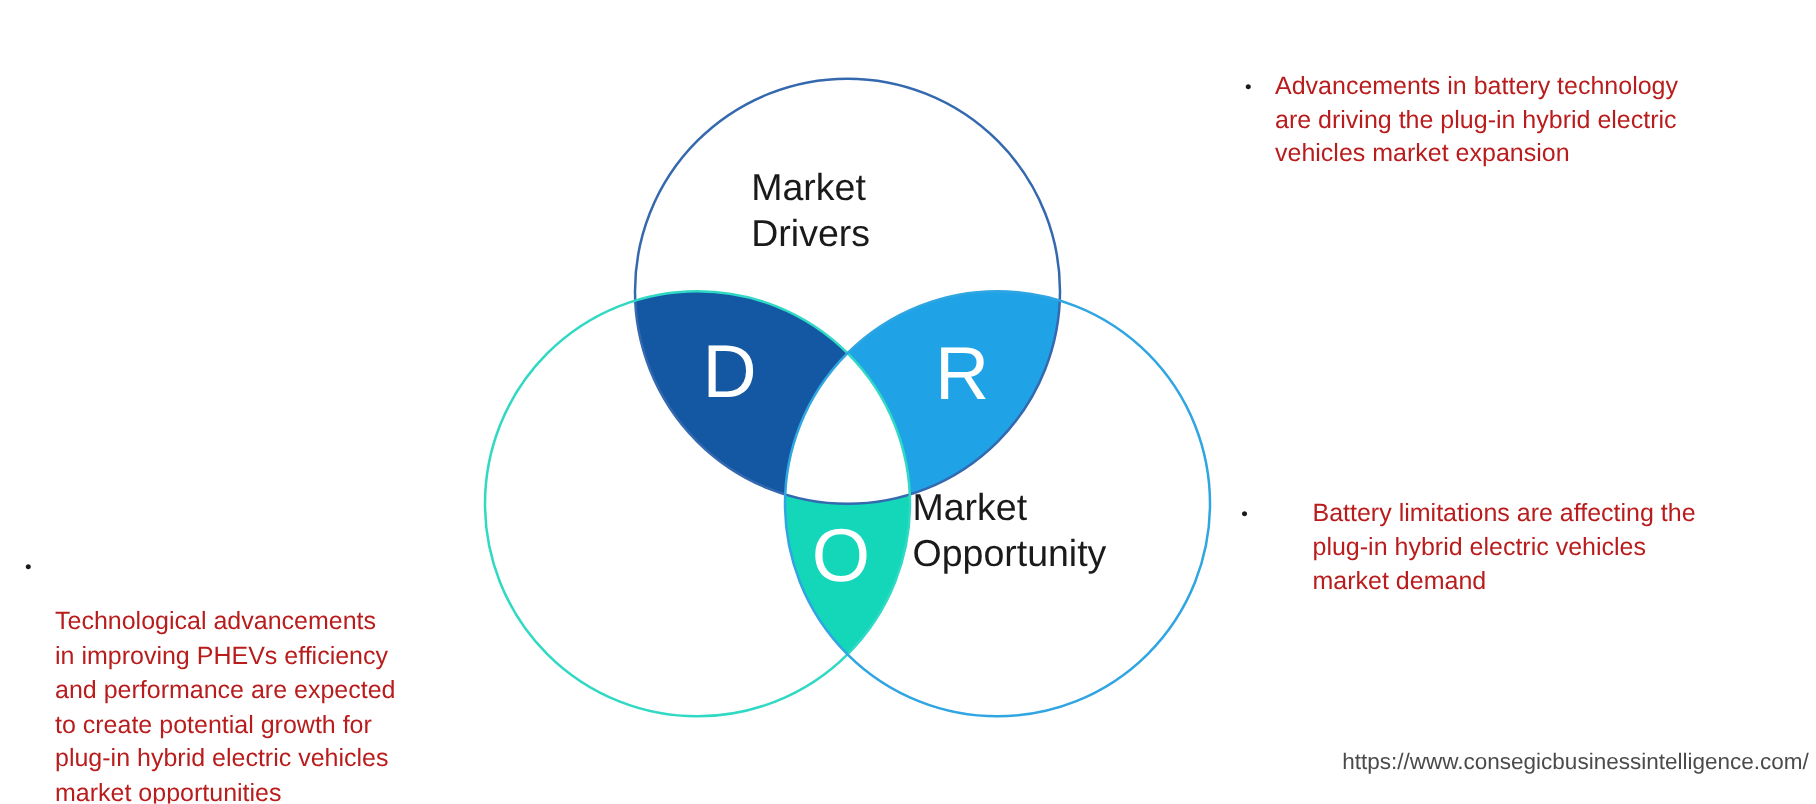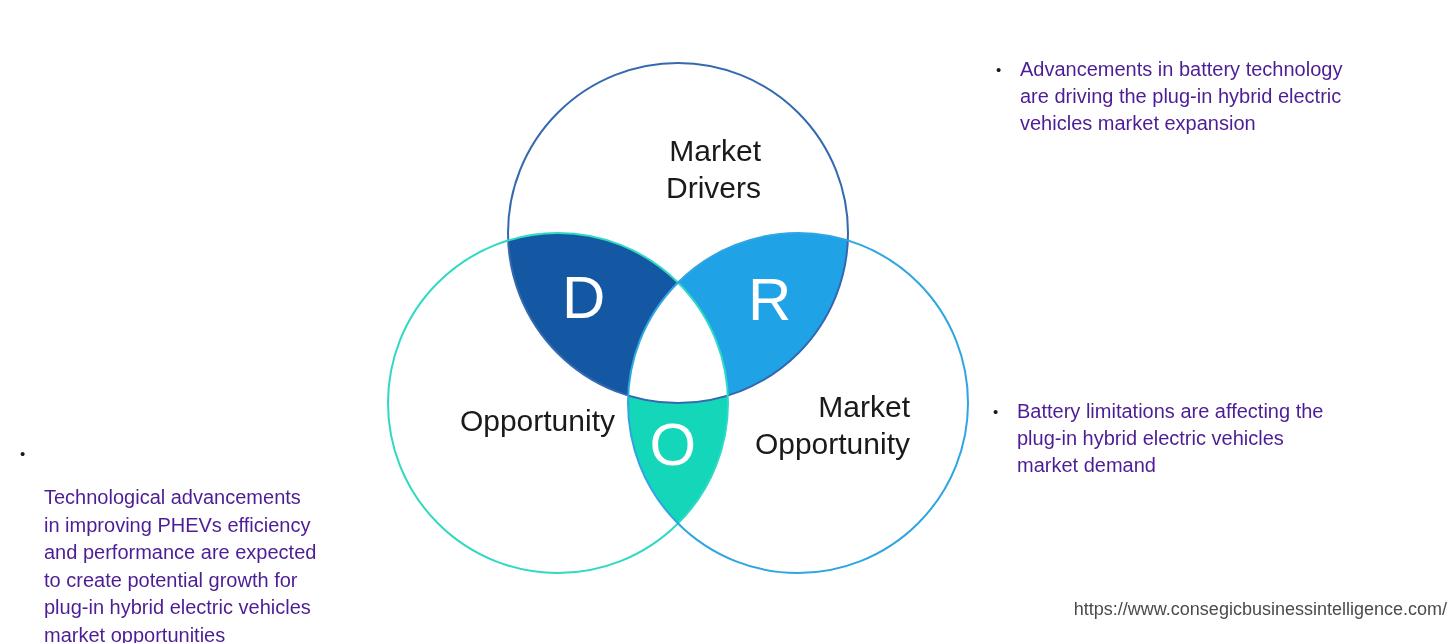--- a/index.html
+++ b/index.html
@@ -13,21 +13,21 @@
     color: #1a1a1a;
     overflow: hidden;
   }
   .venn-svg { position: absolute; left: 0; top: 0; }
 
   .circle-label {
     position: absolute;
     font-size: 30px;
     line-height: 37px;
     color: #1a1a1a;
-    text-align: right;
+    text-align: left;
   }
   .label-drivers    { left: 601px; top: 132px; width: 160px; }
   .label-opportunity{ left: 395px; top: 402px; width: 220px; }
   .label-restraints { left: 730px; top: 388px; width: 180px; }
 
   .region-letter {
     position: absolute;
     color: #ffffff;
     font-size: 60px;
     font-weight: 400;
@@ -46,26 +46,26 @@
   .bullet-dot {
     font-size: 15px;
     line-height: 27px;
     width: 24px;
     flex: 0 0 24px;
     color: #1a1a1a;
   }
   .bullet-text {
     font-size: 20px;
     line-height: 27px;
-    color: #4c1d95;
+    color: #b91c1c;
   }
   .bullet-top-right    { left: 996px; top: 56px; }
   .bullet-top-right    .bullet-text { width: 340px; }
   .bullet-bottom-right { left: 993px; top: 398px; }
-  .bullet-bottom-right .bullet-text { width: 330px; }
+  .bullet-bottom-right .bullet-text { width: 330px; margin-left: 33px; }
   .bullet-left         { left: 20px;  top: 440px; }
   .bullet-left         .bullet-text { width: 277px; line-height: 27.5px; margin-top: 44px; }
 
   .footer-url {
     position: absolute;
     right: 6px;
     top: 599px;
     font-size: 18px;
     color: #4b4b4b;
     text-decoration: none;
@@ -101,21 +101,20 @@
         <circle cx="798" cy="403" r="170" fill="#FFFFFF"></circle>
       </g>
     </g>
 
     <circle cx="678" cy="233" r="170" fill="none" stroke-width="2" stroke="#3468AF"></circle>
     <circle cx="558" cy="403" r="170" fill="none" stroke-width="2" stroke="#2FD9C3"></circle>
     <circle cx="798" cy="403" r="170" fill="none" stroke-width="2" stroke="#2FA5E2"></circle>
   </svg>
 
   <div class="circle-label label-drivers">Market Drivers</div>
-  <div class="circle-label label-opportunity">Opportunity</div>
   <div class="circle-label label-restraints">Market Opportunity</div>
 
   <div class="region-letter letter-d">D</div>
   <div class="region-letter letter-r">R</div>
   <div class="region-letter letter-o">O</div>
 
   <div class="bullet-block bullet-top-right">
     <span class="bullet-dot">•</span>
     <p class="bullet-text">Advancements in battery technology are driving the plug-in hybrid electric vehicles market expansion</p>
   </div>

